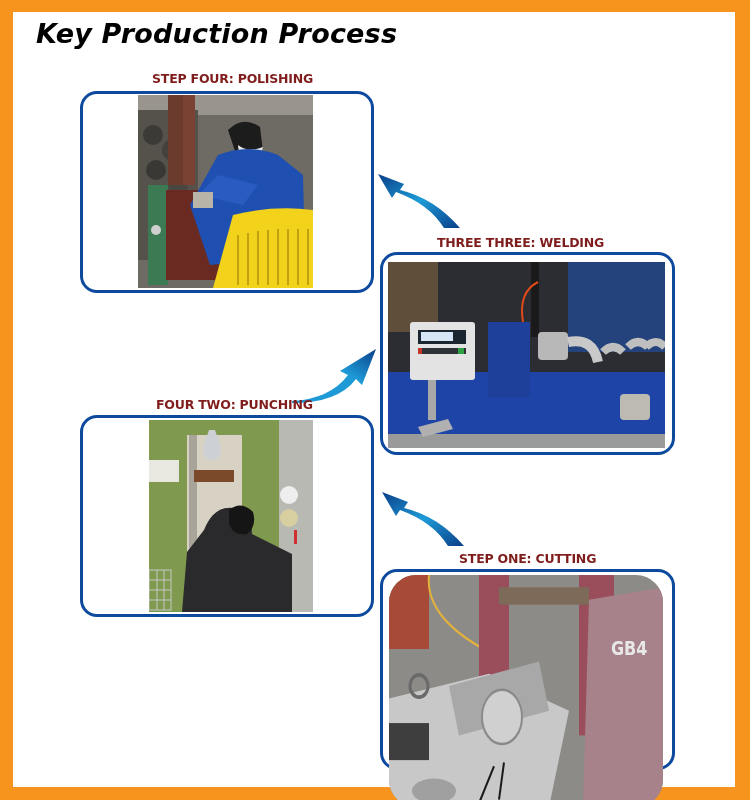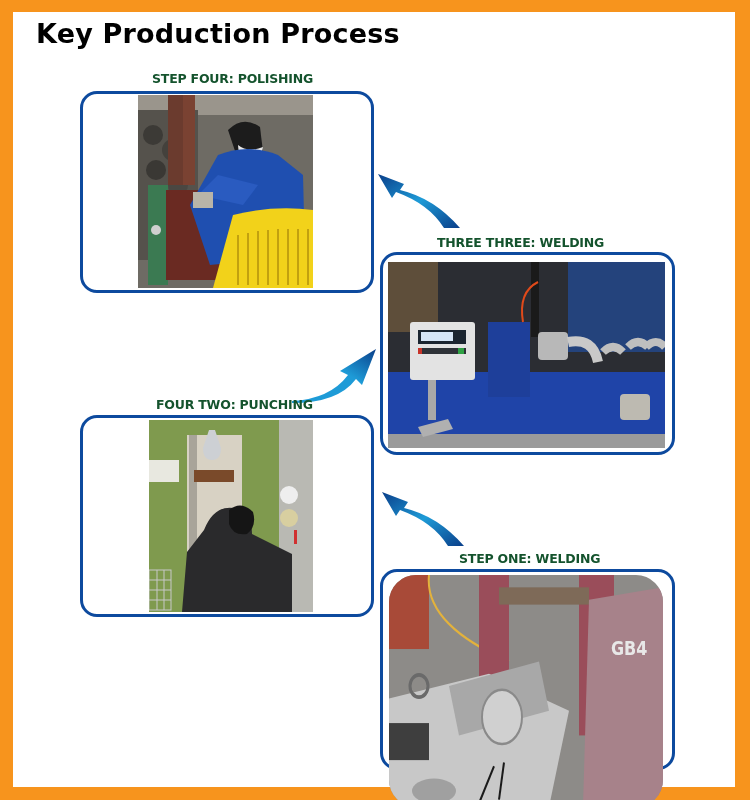--- a/index.html
+++ b/index.html
@@ -9,23 +9,24 @@
       font-family: "Liberation Sans", "DejaVu Sans", sans-serif;
     }
     .canvas {
       position: absolute; left: 13px; top: 12px; width: 722px; height: 775px;
       background: #ffffff;
     }
     .title {
       position: absolute; left: 36px; top: 18px;
       font-size: 27px; font-weight: bold; color: #000; letter-spacing: 0.2px;
       font-family: "DejaVu Sans", sans-serif;
+      font-style: italic;
     }
     .step-label {
-      position: absolute; font-size: 12.5px; font-weight: bold; color: #14532d;
+      position: absolute; font-size: 12.5px; font-weight: bold; color: #7f1d1d;
       white-space: nowrap; font-family: "DejaVu Sans", sans-serif; letter-spacing: -0.2px;
     }
     .frame {
       position: absolute; box-sizing: border-box;
       border: 3px solid #0D4A9E; border-radius: 17px; background: #fff;
     }
     .photo { position: absolute; overflow: hidden; }
     .photo svg { display: block; width: 100%; height: 100%; }
     .arrow { position: absolute; }
   </style>
@@ -161,21 +162,21 @@
       <linearGradient id="ag3" x1="0" y1="0" x2="1" y2="1">
         <stop offset="0" stop-color="#0A3F8A"></stop>
           <stop offset="0.5" stop-color="#1E9BD7"></stop>
           <stop offset="1" stop-color="#0A3F8A"></stop>
       </linearGradient>
     </defs>
     <path d="M4 4 L30 14 L26 20 Q60 28 86 58 L70 58 Q55 34 22 22 L18 28 Z" fill="url(#ag3)"></path>
   </svg>
 </div>
 
-<div class="step-label" style="left:459px; top:551px;">STEP ONE: WELDING</div>
+<div class="step-label" style="left:459px; top:551px;">STEP ONE: CUTTING</div>
 <div class="frame" style="left:380px; top:569px; width:295px; height:201px;"></div>
 <div class="photo" style="left:389px; top:575px; width:274px; height:232px;border-radius:27px;">
   <svg viewBox="0 0 274 188" preserveAspectRatio="none">
     <rect width="274" height="188" fill="#8d8b88"></rect>
     <rect x="0" y="0" width="40" height="60" fill="#a84a38"></rect>
     <path d="M40 0 q-5 40 80 70" stroke="#e3b23c" stroke-width="2" fill="none"></path>
     <rect x="90" y="0" width="30" height="100" fill="#9a4d5a"></rect>
     <rect x="190" y="0" width="35" height="130" fill="#9a4d5a"></rect>
     <rect x="110" y="10" width="90" height="14" fill="#7e6a58"></rect>
     <path d="M200 20 l74 -10 l0 178 l-80 0 z" fill="#a7828a"></path>

